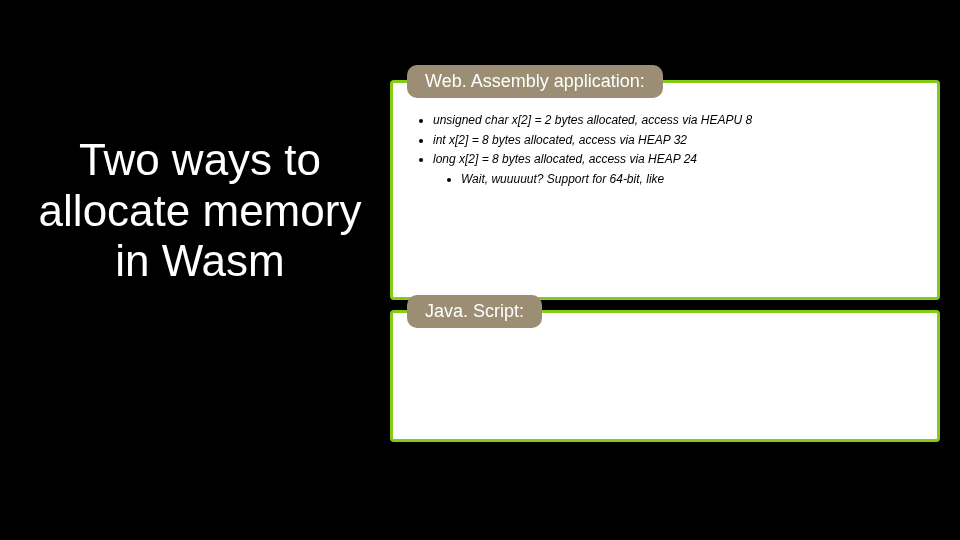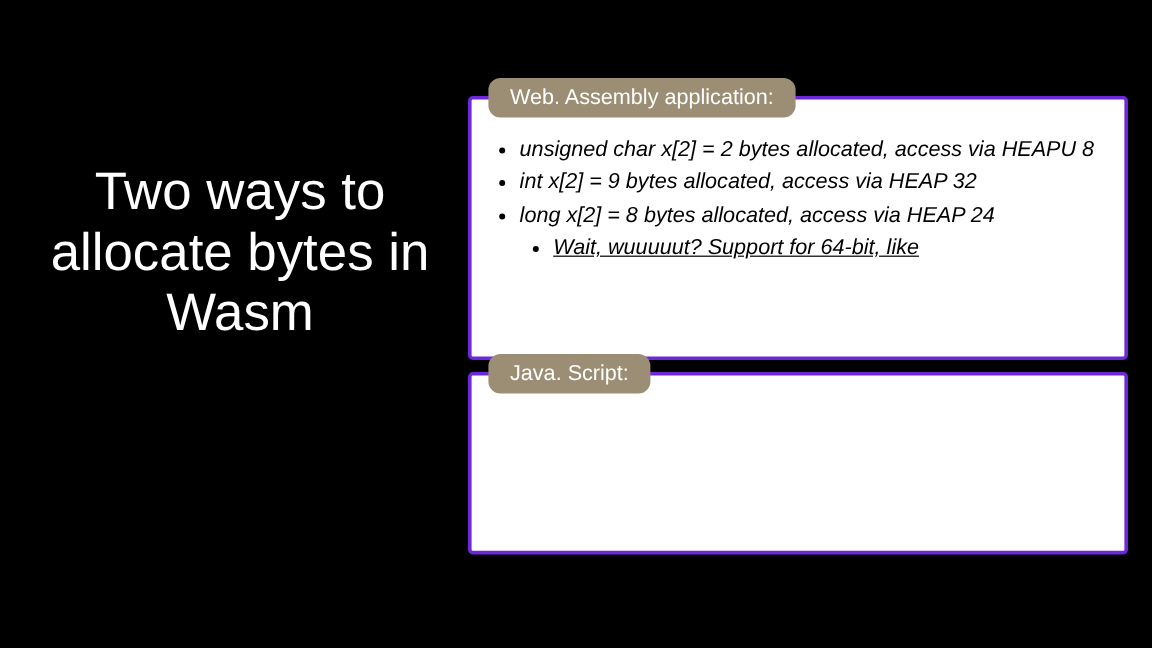--- a/index.html
+++ b/index.html
@@ -24,21 +24,21 @@
     width: 340px;
     color: #fff;
     font-size: 44px;
     font-weight: 400;
     line-height: 1.15;
     text-align: center;
   }
   .panel {
     position: absolute;
     background: #fff;
-    border: 3px solid #6d28d9;
+    border: 3px solid #84cc16;
     border-radius: 4px;
     padding: 12px 18px 14px 18px;
     box-sizing: border-box;
   }
   .panel .label {
     position: absolute;
     top: -18px;
     left: 14px;
     background: #9b8e74;
     color: #fff;
@@ -48,55 +48,54 @@
     font-weight: 400;
   }
   .panel ul {
     margin: 18px 0 0 0;
     padding: 0 0 0 22px;
     list-style: disc;
   }
   .panel ul li {
     color: #000;
     font-style: italic;
-    font-size: 18px;
+    font-size: 12px;
     line-height: 1.3;
     margin-bottom: 4px;
   }
   .panel ul ul {
     margin-top: 0;
     padding-left: 28px;
-    text-decoration: underline;
   }
   .panel1 {
     left: 390px;
     top: 80px;
     width: 550px;
     height: 220px;
     z-index: 1;
   }
   .panel2 {
     left: 390px;
     top: 310px;
     width: 550px;
-    height: 152px;
+    height: 132px;
     z-index: 2;
   }
 </style>
 </head>
 <body>
 
 <div class="slide">
-  <div class="title">Two ways to allocate bytes in Wasm</div>
+  <div class="title">Two ways to allocate memory in Wasm</div>
 
   <div class="panel panel1">
     <div class="label">Web. Assembly application:</div>
     <ul>
       <li>unsigned char x[2] = 2 bytes allocated, access via HEAPU 8</li>
-      <li>int x[2] = 9 bytes allocated, access via HEAP 32</li>
+      <li>int x[2] = 8 bytes allocated, access via HEAP 32</li>
       <li>long x[2] = 8 bytes allocated, access via HEAP 24</li>
       <ul>
         <li>Wait, wuuuuut? Support for 64-bit, like</li>
       </ul>
     </ul>
   </div>
 
   <div class="panel panel2">
     <div class="label">Java. Script:</div>
   </div>

